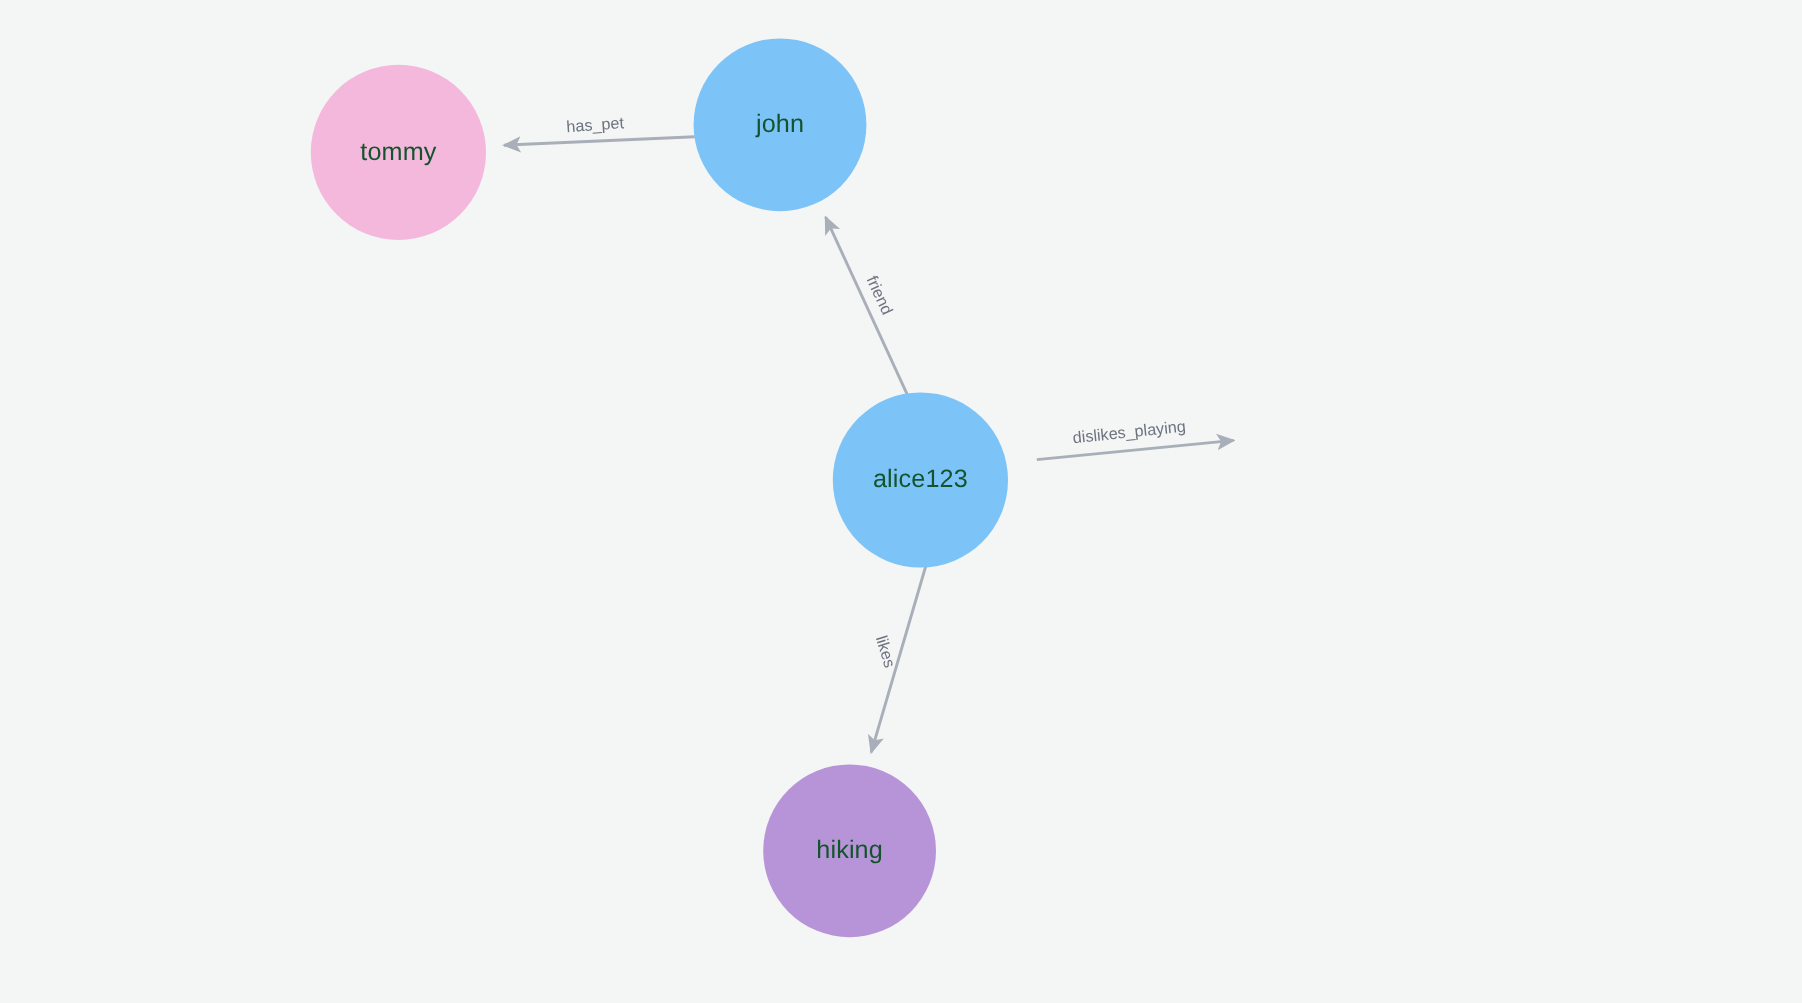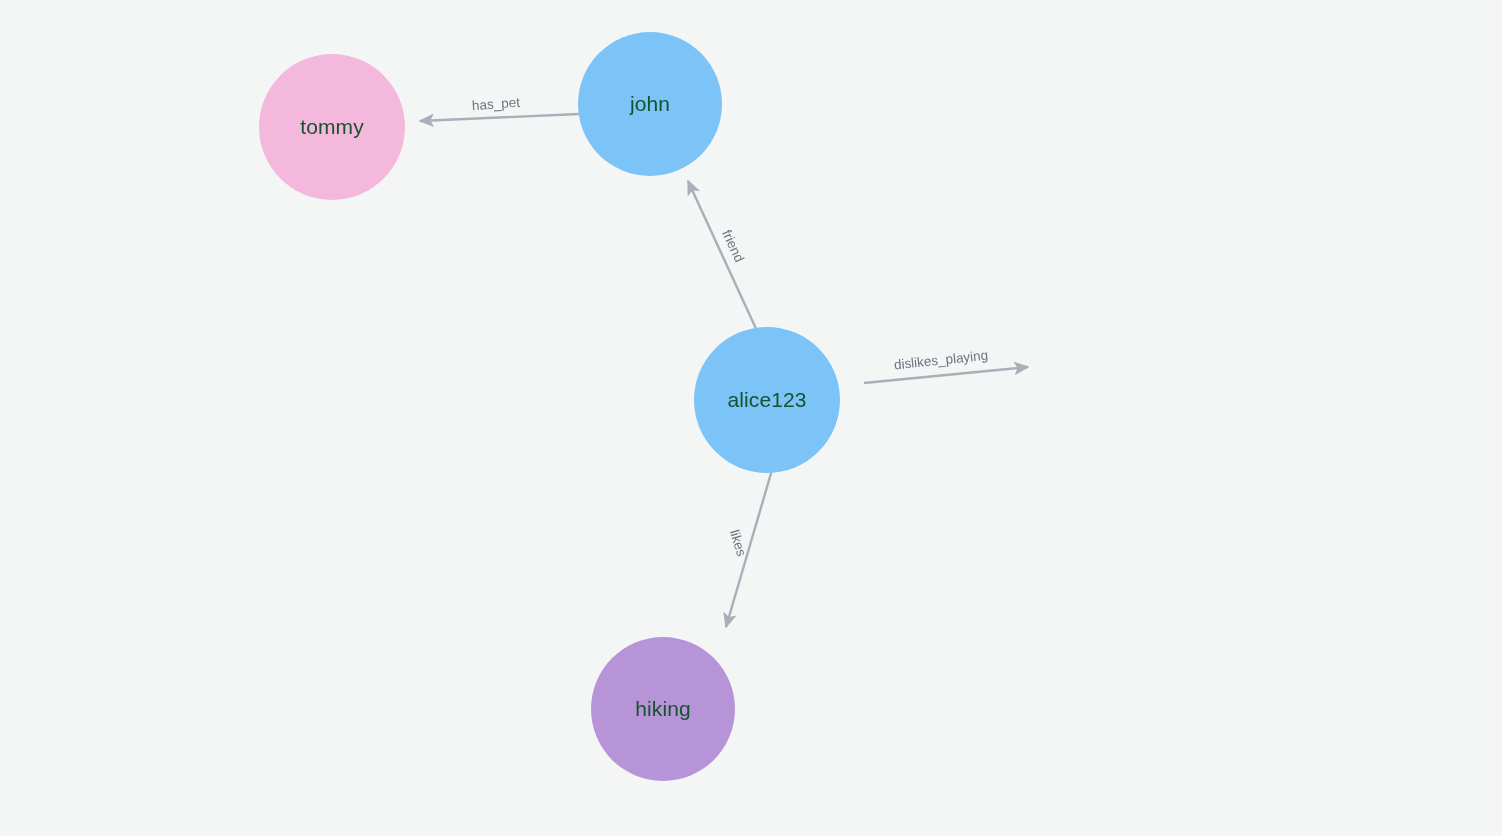--- a/index.html
+++ b/index.html
@@ -84,21 +84,21 @@
 
   <div class="graph-node" style="left: 578px; top: 32px; width: 144px; height: 144px; background: rgb(124, 195, 247);">
     <span class="node-label">john</span>
   </div>
 
   <div class="graph-node" style="left: 694px; top: 327px; width: 146px; height: 146px; background: rgb(124, 195, 247);">
     <span class="node-label">alice123</span>
   </div>
 
 
-  <div class="graph-node" style="left: 591px; top: 637px; width: 144px; height: 144px; background: rgb(183, 148, 216);">
+  <div class="graph-node" style="left: 636px; top: 637px; width: 144px; height: 144px; background: rgb(183, 148, 216);">
     <span class="node-label">hiking</span>
   </div>
 
   <div class="edge-label" style="left: 496px; top: 104px; transform: translate(-50%, -50%) rotate(-4deg);">has_pet</div>
   <div class="edge-label" style="left: 733px; top: 246px; transform: translate(-50%, -50%) rotate(65deg);">friend</div>
   <div class="edge-label" style="left: 941px; top: 360px; transform: translate(-50%, -50%) rotate(-6deg);">dislikes_playing</div>
   <div class="edge-label" style="left: 738px; top: 543px; transform: translate(-50%, -50%) rotate(73deg);">likes</div>
 
 </div>
 

